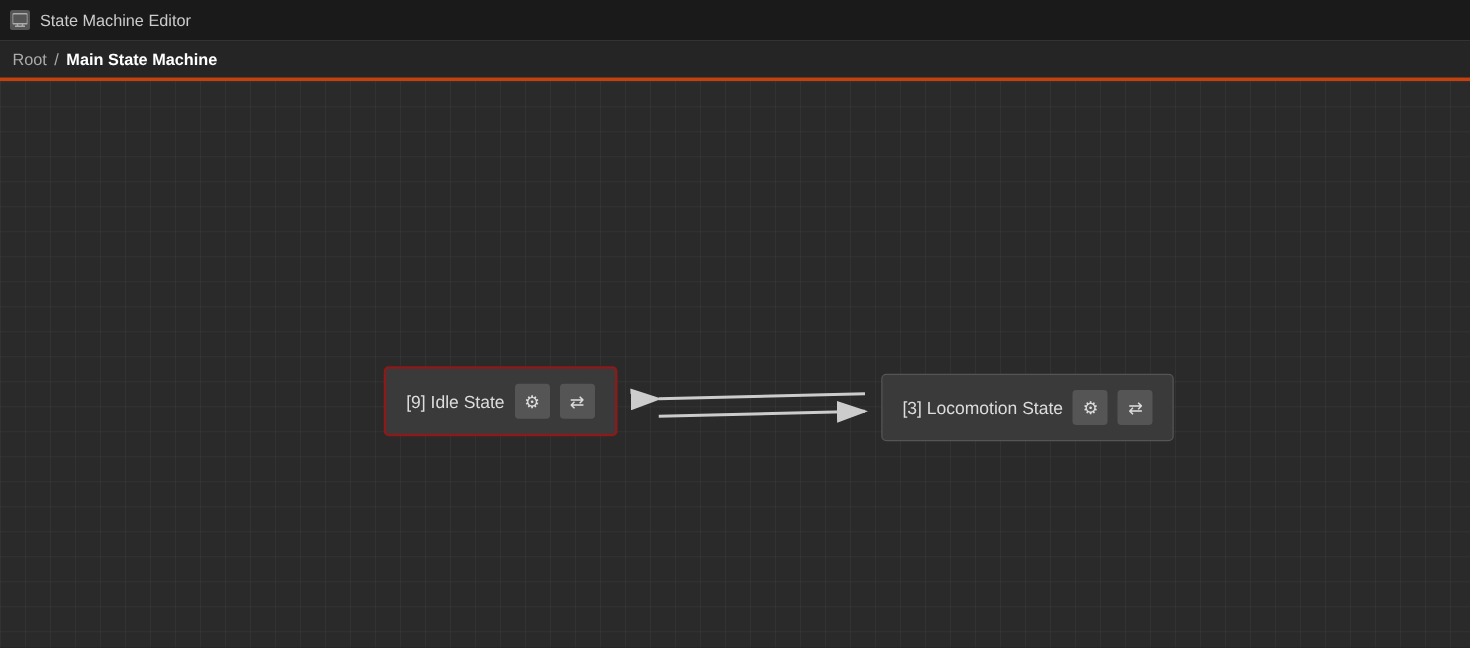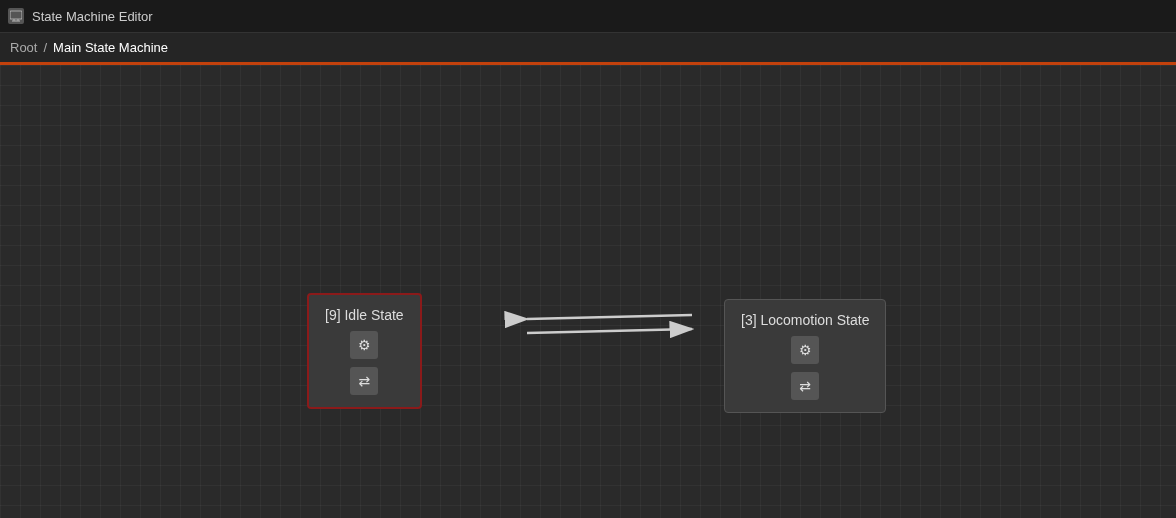--- a/index.html
+++ b/index.html
@@ -57,21 +57,21 @@
     }
 
     .breadcrumb-separator {
       color: #aaa;
       font-size: 13px;
     }
 
     .breadcrumb-current {
       color: #fff;
       font-size: 13px;
-      font-weight: normal;
+      font-weight: bold;
     }
 
     
     .canvas {
       width: 1176px;
       height: calc(518px - 33px - 32px);
       position: relative;
       background-color: #2a2a2a;
       background-image:
         linear-gradient(rgba(255,255,255,0.04) 1px, transparent 1px),
@@ -84,21 +84,20 @@
     .state-node {
       position: absolute;
       display: flex;
       align-items: center;
       gap: 8px;
       padding: 12px 16px;
       border-radius: 4px;
       background: #3a3a3a;
       cursor: pointer;
       user-select: none;
-      flex-direction: column;
     }
 
     .state-node.selected {
       border: 2px solid #8b1a1a;
       background: #3a3a3a;
     }
 
     .state-node.normal {
       border: 1px solid #555;
     }
@@ -189,21 +188,21 @@
   <div class="state-node selected" style="left: 307px; top: 228px;">
     <span class="state-label">[9] Idle State</span>
     <div class="state-gear-btn">
       <span class="icon-text">⚙</span>
     </div>
     <div class="state-transfer-btn">
       <span class="icon-text">⇄</span>
     </div>
   </div>
 
-  <div class="state-node normal" style="left: 724px; top: 234px; text-align: right;">
+  <div class="state-node normal" style="left: 705px; top: 234px; text-align: right;">
     <span class="state-label">[3] Locomotion State</span>
     <div class="state-gear-btn">
       <span class="icon-text">⚙</span>
     </div>
     <div class="state-transfer-btn">
       <span class="icon-text">⇄</span>
     </div>
   </div>
 
 </div>

